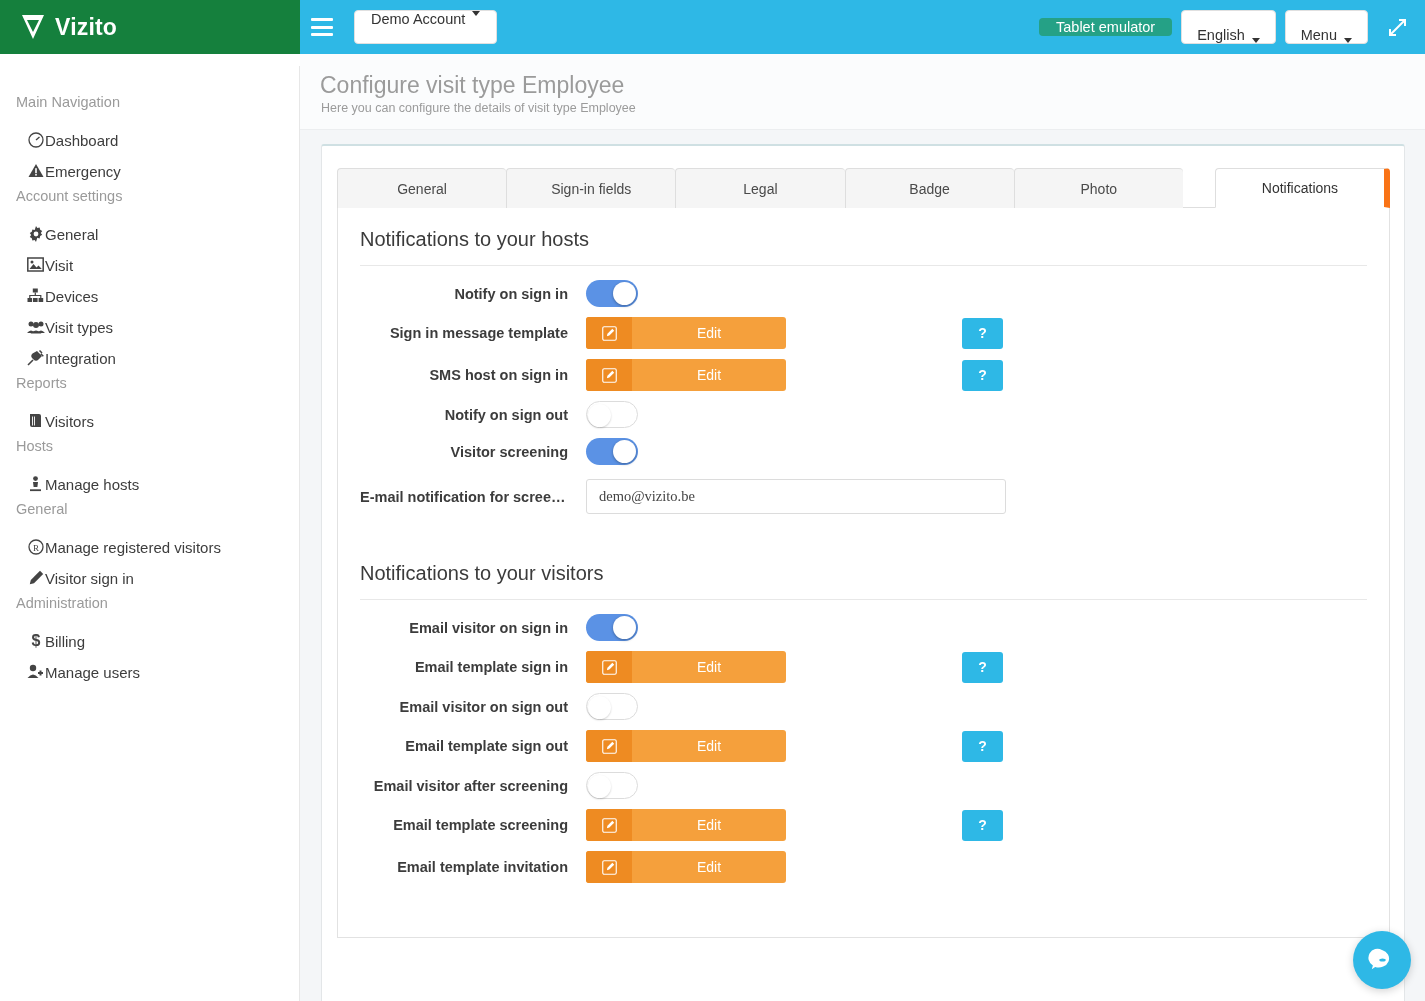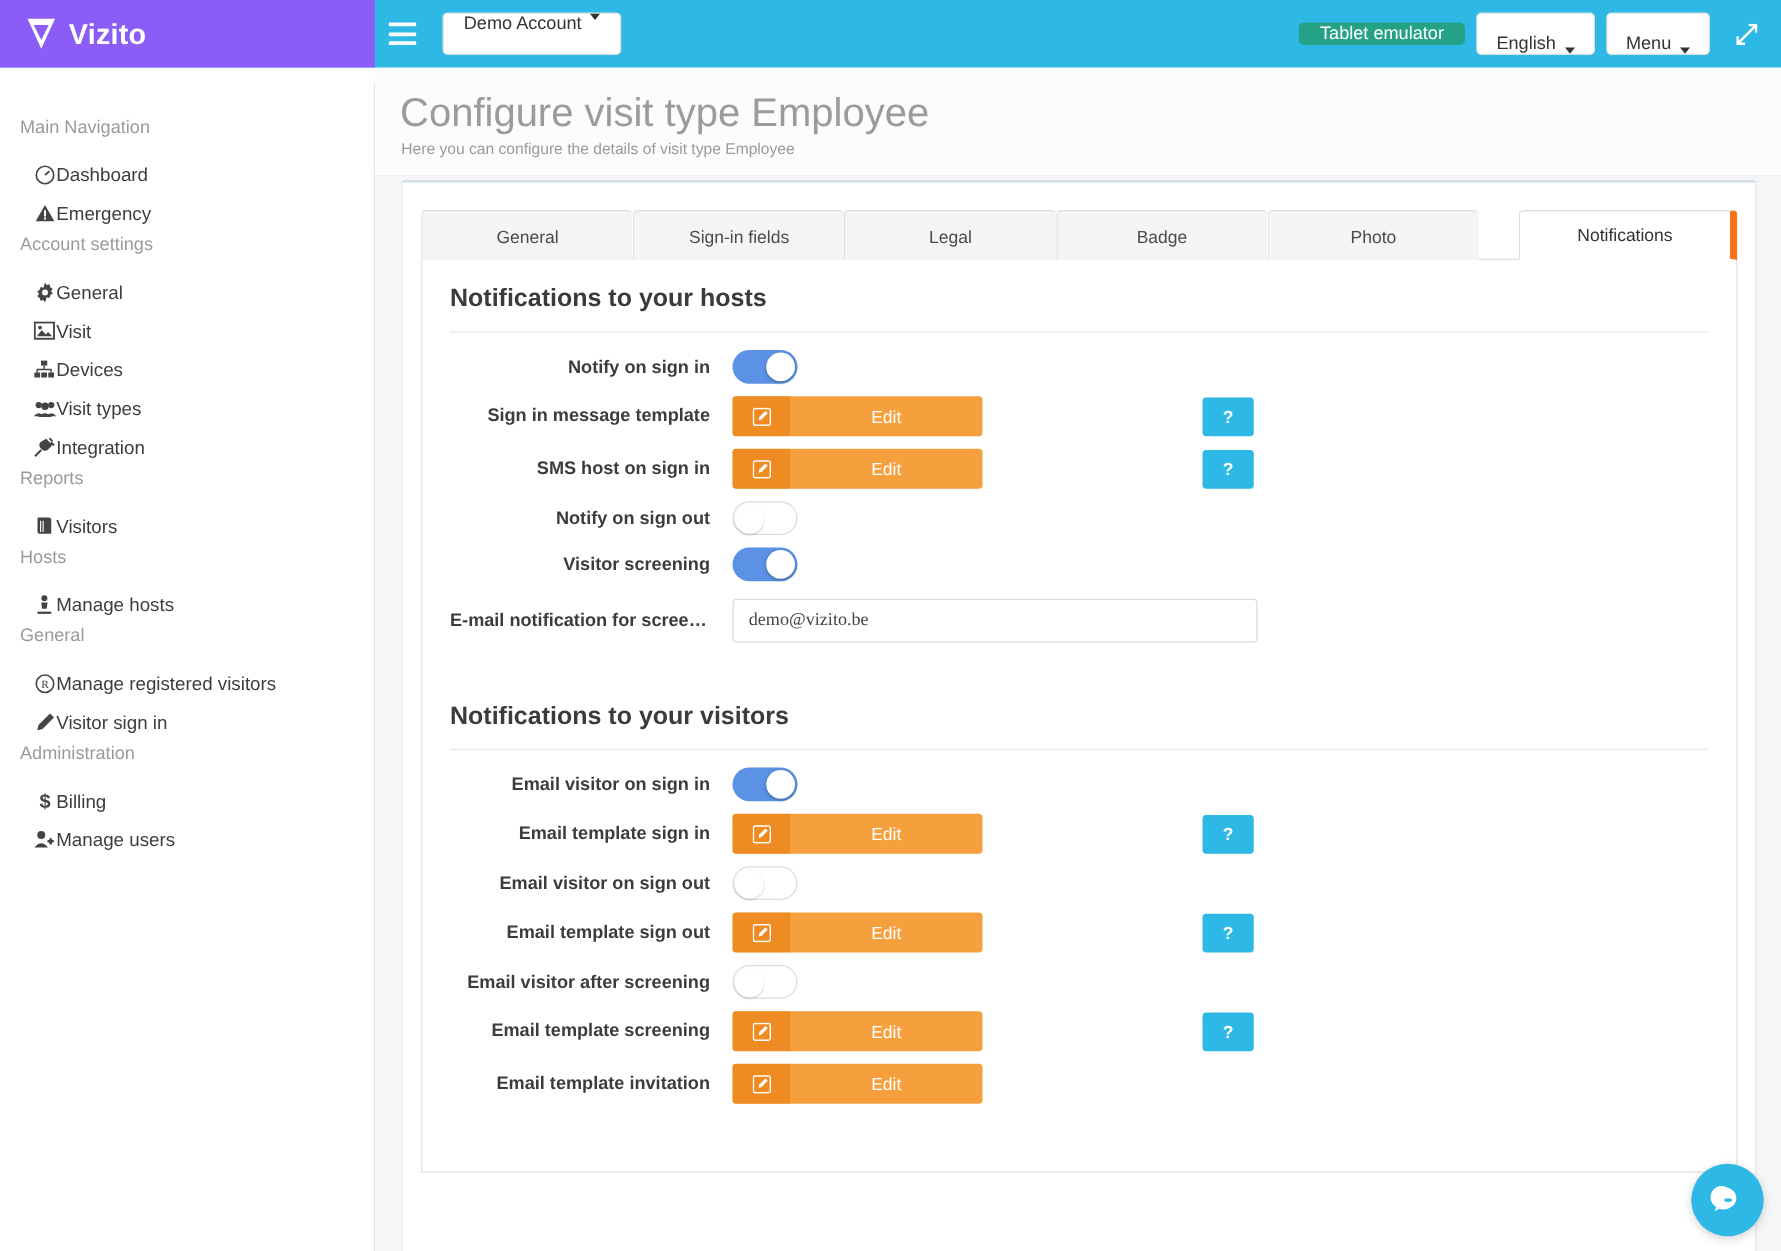--- a/index.html
+++ b/index.html
@@ -16,21 +16,21 @@
     position: absolute; top: 0; left: 0;
     width: 1425px; height: 54px;
     background: #2eb8e6;
     display: flex; align-items: center;
     z-index: 20;
   }
   .brand {
     width: 300px; height: 54px;
     display: flex; align-items: center;
     padding-left: 20px;
-    background: #8b5cf6;
+    background: #15803d;
     gap: 9px;
   }
   .logo-mark { width: 26px; height: 28px; display: block; }
   .brand-name {
     color: #ffffff; font-size: 23px; font-weight: bold;
     letter-spacing: .2px; line-height: 1;
   }
   .hamburger {
     width: 22px; height: 18px;
     margin-left: 11px;
@@ -105,21 +105,21 @@
     width: 1125px; height: 947px;
     background: #f4f6f8;
     overflow: hidden;
   }
   .page-head {
     background: #fbfcfd;
     padding: 18px 0 14px 20px;
     border-bottom: 1px solid #eceef0;
   }
   .page-title {
-    font-size: 32px; color: #9b9b9b; font-weight: normal;
+    font-size: 23px; color: #9b9b9b; font-weight: normal;
     margin: 0; line-height: 1.15;
   }
   .page-sub {
     font-size: 12.5px; color: #9b9b9b;
     margin: 3px 0 0 1px;
   }
 
   .outer-card {
     position: absolute; top: 90px; left: 21px;
     width: 1084px; height: 920px;
@@ -160,21 +160,21 @@
     margin: 0 0 0 15px;
     width: 1053px;
     height: 730px;
     background: #fff;
     border: 1px solid #e2e2e2;
     border-top: none;
     padding: 20px 22px 0 22px;
   }
 
   .section-title {
-    font-size: 20px; color: #3b3b3b; font-weight: bold;
+    font-size: 20px; color: #3b3b3b; font-weight: normal;
     margin: 0 0 0 0; padding: 0 0 14px 0;
     border-bottom: 1px solid #e8e8e8;
   }
 
   .form-row {
     display: flex; align-items: center;
     margin-top: 14px;
   }
   .form-row.tight { margin-top: 10px; }
   .f-label {

